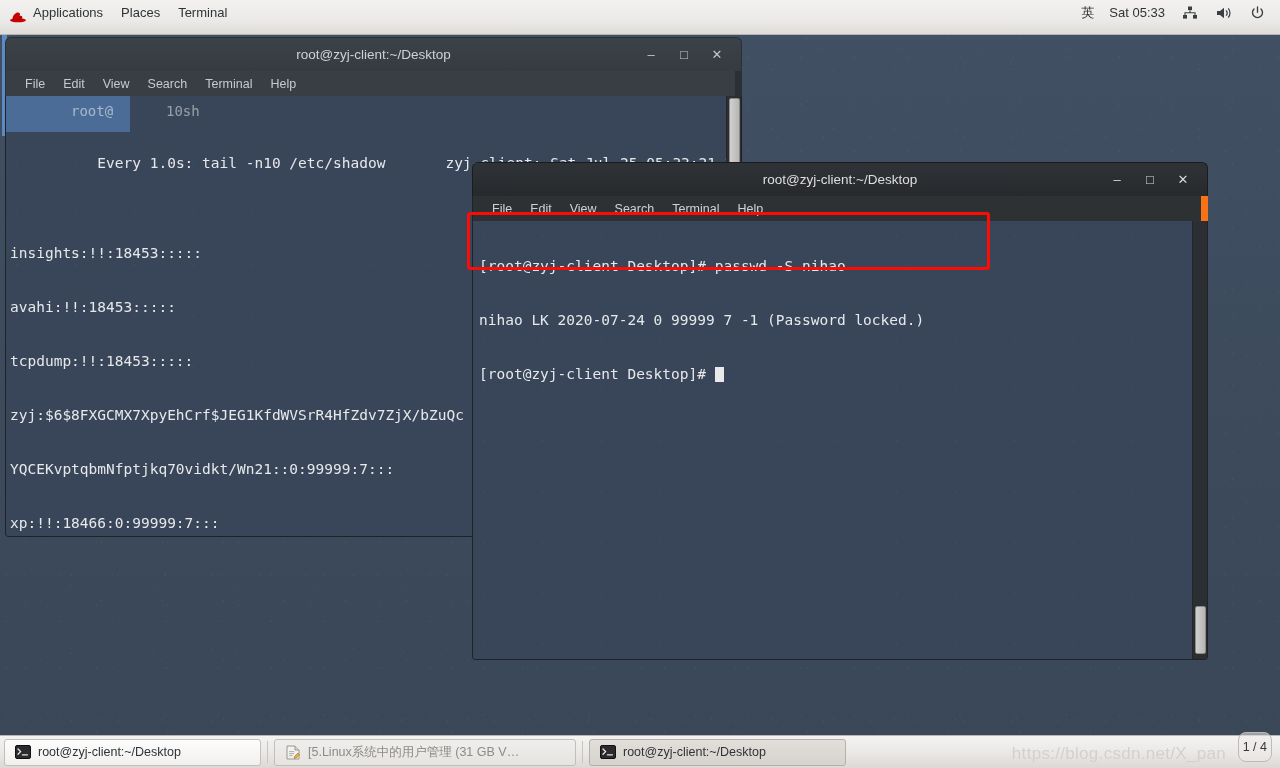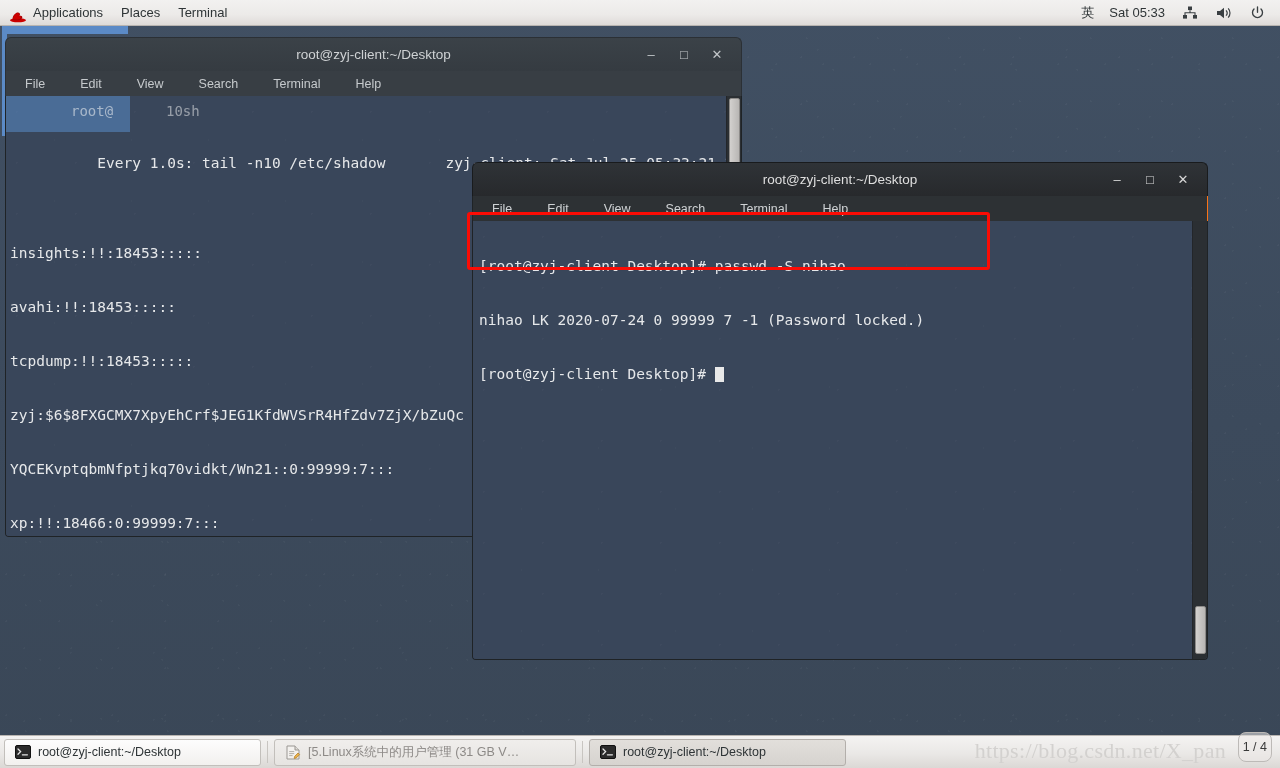--- a/index.html
+++ b/index.html
@@ -19,21 +19,21 @@
       radial-gradient(circle at 36% 61%, rgba(255,255,255,0.03) 0 1px, transparent 1px),
       radial-gradient(circle at 66% 18%, rgba(255,255,255,0.03) 0 1px, transparent 1px),
       radial-gradient(circle at 85% 74%, rgba(255,255,255,0.028) 0 1px, transparent 1px),
       radial-gradient(circle at 52% 88%, rgba(255,255,255,0.03) 0 1px, transparent 1px),
       linear-gradient(180deg,#415063 0%, #3c4a5c 55%, #3a4757 100%);
     background-size: 53px 47px, 71px 63px, 61px 59px, 83px 67px, 47px 73px, 100% 100%;
   }
 
   
   .top-panel {
-    position:absolute; left:0; top:0; width:1280px; height:26px;
+    position:absolute; left:0; top:0; width:1280px; height:35px;
     background:linear-gradient(180deg,#f2f1f0 0%, #eceae8 60%, #dedbd8 100%);
     border-bottom:1px solid #b8b4b0;
     display:flex; align-items:flex-start; font-size:13px; color:#2e3436;
     z-index:60;
   }
   .tp-item {
     display:flex; align-items:center; gap:6px;
     padding:0 9px; height:25px; line-height:25px; cursor:default;
   }
   .redhat-logo { width:18px; height:13px; position:relative; display:inline-block; }
@@ -62,23 +62,23 @@
     position:absolute; left:0; right:0; text-align:center;
     font-size:13.5px; color:#dfdfdf; pointer-events:none;
   }
   .win.unfocused .title { color:#cfd2d4; }
   .win .wbtns { margin-left:auto; display:flex; align-items:center; gap:17px; padding-right:16px; z-index:2; }
   .wbtn { width:16px; height:16px; display:flex; align-items:center; justify-content:center;
           color:#d7d7d7; font-size:13px; line-height:1; cursor:default; }
   .win.unfocused .wbtn { color:#c2c6c9; }
 
   .win .menubar {
-    height:25px; display:flex; align-items:center; gap:17px;
+    height:25px; display:flex; align-items:center; gap:0px;
     padding-left:10px; font-size:12.5px;
-    border-left:1px solid #1f2326; border-right:1px solid #f97316;
+    border-left:1px solid #1f2326; border-right:7px solid #f97316;
   }
   .win.unfocused .menubar { background:#383e44; color:#c6cacd; border-color:#2b3035; }
   .win.focused .menubar { background:#2d3134; color:#cfd2d4; }
   .menu-item { padding:0 9px; cursor:default; }
 
   .term-body {
     position:relative; display:flex;
     background:#39465a;
     border-left:1px solid #1f2326; border-right:1px solid #1f2326; border-bottom:1px solid #1f2326;
     border-bottom-left-radius:4px; border-bottom-right-radius:4px;
@@ -145,22 +145,22 @@
     overflow:hidden; white-space:nowrap;
   }
   .task-btn.plain { background:linear-gradient(180deg,#fdfdfd,#f2f0ee); }
   .task-btn.pressed { background:linear-gradient(180deg,#e2dfdb,#d6d3cf); border-color:#b3afab; }
   .task-btn.dim { background:linear-gradient(180deg,#f0eeec,#e6e4e1); color:#8d8a87; }
   .tb-icon { width:17px; height:15px; flex:none; display:flex; align-items:center; justify-content:center; }
   .tb-sep { width:1px; height:22px; background:#c8c5c1; margin:0 2px; flex:none; }
 
   .watermark {
     position:absolute; right:54px; bottom:4px;
-    font-size:22px; color:#d3d1cf; letter-spacing:0.3px;
-    font-family:Liberation Serif, serif;
+    font-size:17px; color:#d3d1cf; letter-spacing:0.3px;
+    font-family:Liberation Sans, sans-serif;
     pointer-events:none; z-index:61; white-space:nowrap;
   }
   .wspace {
     position:absolute; right:8px; bottom:6px;
     font-size:12.5px; color:#3a3a3a; z-index:62;
     border:1px solid #bdbab7; background:rgba(236,234,232,0.55);
     padding:7px 4px; border-radius:8px;
   }
 </style>
 </head>

